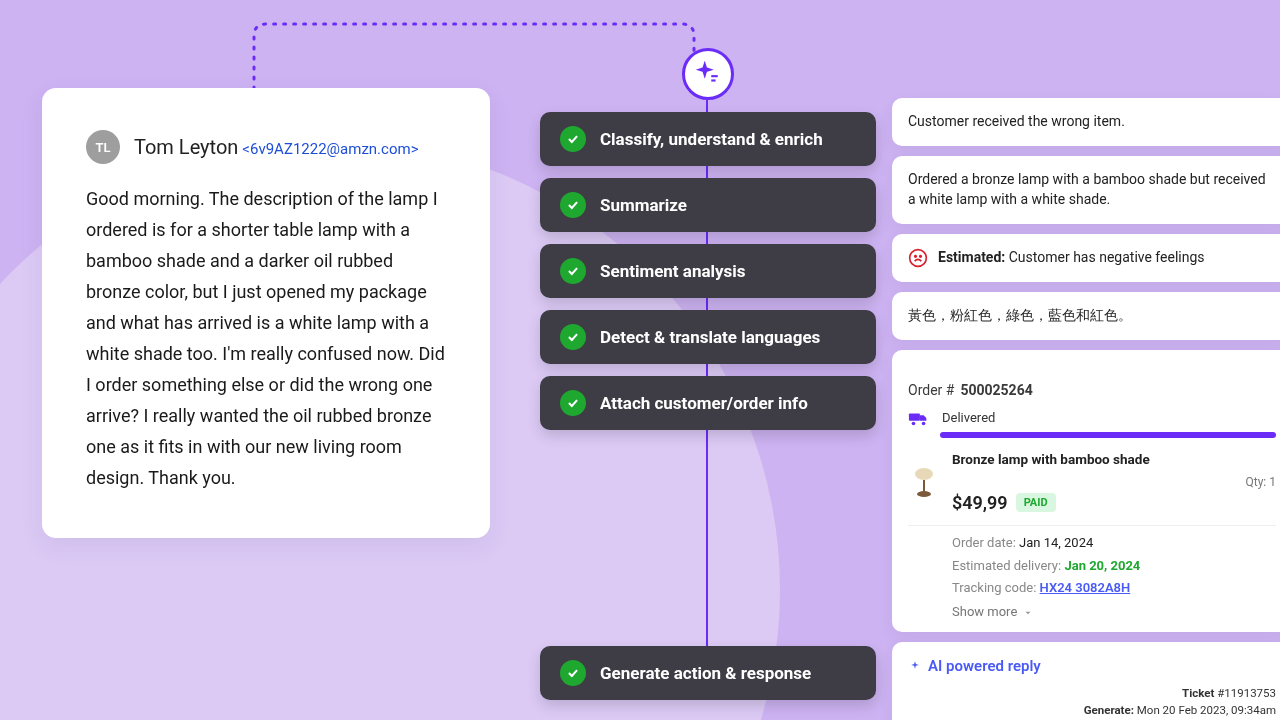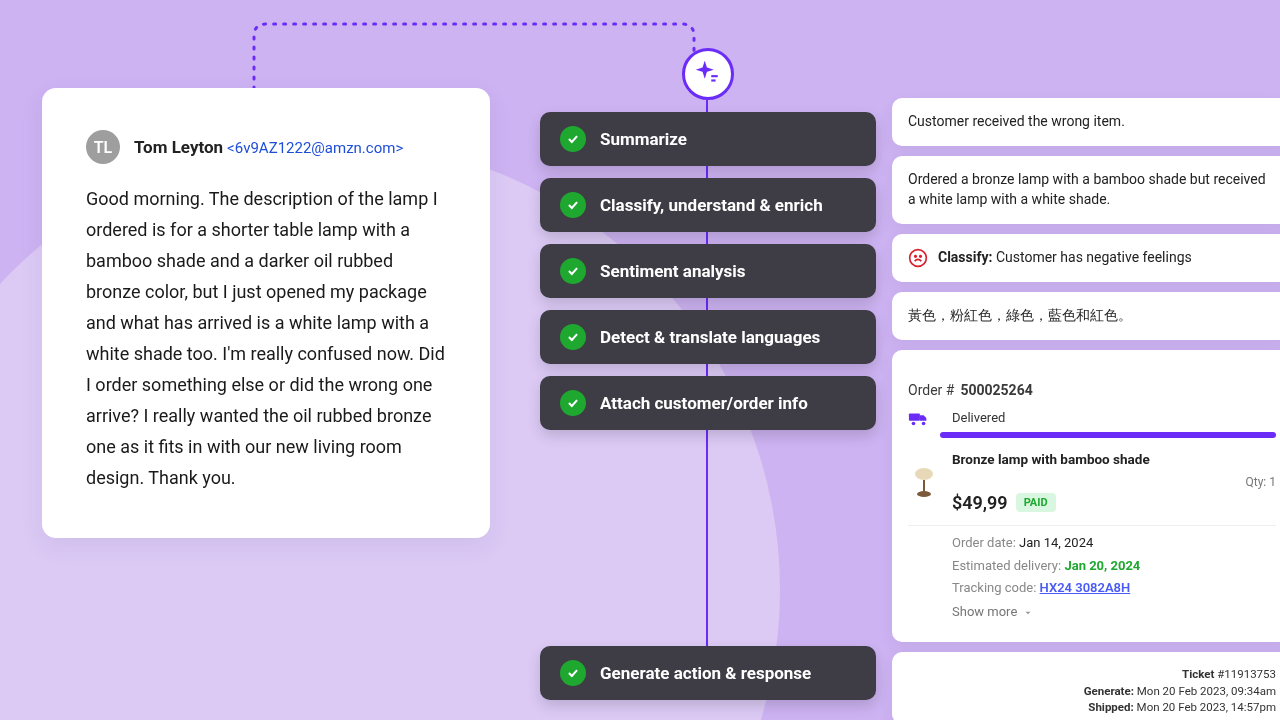--- a/index.html
+++ b/index.html
@@ -48,26 +48,26 @@
     margin-bottom: 20px;
   }
   .avatar {
     width: 34px; height: 34px;
     border-radius: 50%;
     background: #9E9E9E;
     color: #fff;
     display: flex;
     align-items: center;
     justify-content: center;
-    font-size: 16px;
+    font-size: 13px;
     font-weight: 600;
   }
   .sender-name {
-    font-weight: 700;
-    font-size: 17px;
+    font-weight: 400;
+    font-size: 20px;
     color: #222;
   }
   .sender-email {
     color: #1d4ed8;
     font-size: 15px;
     font-weight: 400;
   }
   .email-body {
     font-size: 18px;
     line-height: 1.72;
@@ -153,21 +153,21 @@
   }
   .senti-label { font-weight:700; }
 
   .order-card { padding: 14px 16px 10px 16px; }
   .order-header {
     font-size: 14px; color:#3a3a3a;
     display:flex; gap:6px; align-items:baseline;
     margin-bottom:8px;
   }
   .order-header .num { font-weight:700;margin-top:17px; }
-  .deliv-row { display:flex; align-items:center; gap:22px; margin-bottom:4px;}
+  .deliv-row { display:flex; align-items:center; gap:12px; margin-bottom:4px;}
   .truck-icon { width:22px; height:20px; color:#6A2CF6; }
   .deliv-text { font-size:13px; color:#333; }
   .progress-bar {
     height:6px; border-radius:4px;
     background:#6A2CF6;
     margin:4px 0 12px 32px;
   }
   .item-row {
     display:flex; align-items:center; gap:12px;
     border-bottom:1px solid #eee;
@@ -185,21 +185,21 @@
     background:#D9F7E0; color:#1FA830;
     font-size:11px; font-weight:700;
     padding:2px 8px; border-radius:4px;
   }
   .qty { font-size:12px; color:#777; }
   .meta-row { font-size:13px; color:#888; margin:4px 0 4px 44px; }
   .meta-row .val { color:#222; }
   .meta-row .val.green { color:#1FA830; font-weight:700;}
   .meta-row .val.link { color:#4A5BF5; text-decoration:underline; font-weight:600;}
   .show-more {
-    margin:6px 0 10px 44px;
+    margin:6px 0 0 44px;
     font-size:13px; color:#777;
     display:flex; align-items:center; gap:6px;
     cursor:pointer;
   }
 
   .reply-card { padding:14px 16px 8px 16px; }
   .reply-title {
     color:#4A5BF5; font-weight:600; font-size:15px;
     display:flex; align-items:center; gap:6px;
     margin-bottom:8px;
@@ -241,29 +241,29 @@
       <line x1="15" y1="18" x2="19" y2="18"></line>
     </svg>
   </div>
 
   <div class="step">
     <span class="step-check">
       <svg width="14" height="14" viewBox="0 0 24 24" fill="none" stroke="#fff" stroke-width="3.5">
           <polyline points="5 12 10 17 19 7"></polyline>
         </svg>
     </span>
+    <span>Classify, understand &amp; enrich</span>
+  </div>
+  <div class="step">
+    <span class="step-check">
+      <svg width="14" height="14" viewBox="0 0 24 24" fill="none" stroke="#fff" stroke-width="3.5">
+          <polyline points="5 12 10 17 19 7"></polyline>
+        </svg>
+    </span>
     <span>Summarize</span>
-  </div>
-  <div class="step">
-    <span class="step-check">
-      <svg width="14" height="14" viewBox="0 0 24 24" fill="none" stroke="#fff" stroke-width="3.5">
-          <polyline points="5 12 10 17 19 7"></polyline>
-        </svg>
-    </span>
-    <span>Classify, understand &amp; enrich</span>
   </div>
   <div class="step">
     <span class="step-check">
       <svg width="14" height="14" viewBox="0 0 24 24" fill="none" stroke="#fff" stroke-width="3.5">
           <polyline points="5 12 10 17 19 7"></polyline>
         </svg>
     </span>
     <span>Sentiment analysis</span>
   </div>
   <div class="step">
@@ -303,21 +303,21 @@
     <div class="sentiment-row">
       <span class="face-icon">
         <svg viewBox="0 0 24 24" width="20" height="20" fill="none" stroke="#D9232E" stroke-width="2">
           <circle cx="12" cy="12" r="10"></circle>
           <circle cx="9" cy="10" r="1" fill="#D9232E"></circle>
           <circle cx="15" cy="10" r="1" fill="#D9232E"></circle>
           <path d="M8 16c1.2-1.6 2.6-2.4 4-2.4s2.8.8 4 2.4"></path>
         </svg>
       </span>
       <span>
-        <span class="senti-label">Classify:</span><span> Customer has negative feelings</span>
+        <span class="senti-label">Estimated:</span><span> Customer has negative feelings</span>
       </span>
     </div>
   </div>
 
   <div class="rcard">黃色，粉紅色，綠色，藍色和紅色。</div>
 
   <div class="rcard order-card">
     <div class="order-header">
       <span>Order #</span>
       <span class="num">500025264</span>
@@ -364,20 +364,26 @@
     </div>
     <div class="show-more">
       <span>Show more</span>
       <svg width="10" height="10" viewBox="0 0 24 24" fill="#999">
           <path d="M6 9l6 6 6-6z"></path>
         </svg>
     </div>
   </div>
 
   <div class="rcard reply-card">
+    <div class="reply-title">
+      <svg width="14" height="14" viewBox="0 0 24 24" fill="#4A5BF5">
+        <path d="M12 2l1.5 5 5 1.5-5 1.5L12 15l-1.5-5-5-1.5 5-1.5L12 2z"></path>
+      </svg>
+      <span>AI powered reply</span>
+    </div>
     <div class="ticket-meta">
       <div><span class="label">Ticket</span> <span>#11913753</span></div>
       <div><span class="label">Generate:</span> <span>Mon 20 Feb 2023, 09:34am</span></div>
       <div><span class="label">Shipped:</span> <span>Mon 20 Feb 2023, 14:57pm</span></div>
     </div>
   </div>
 
 </div>
 
 </body></html>

